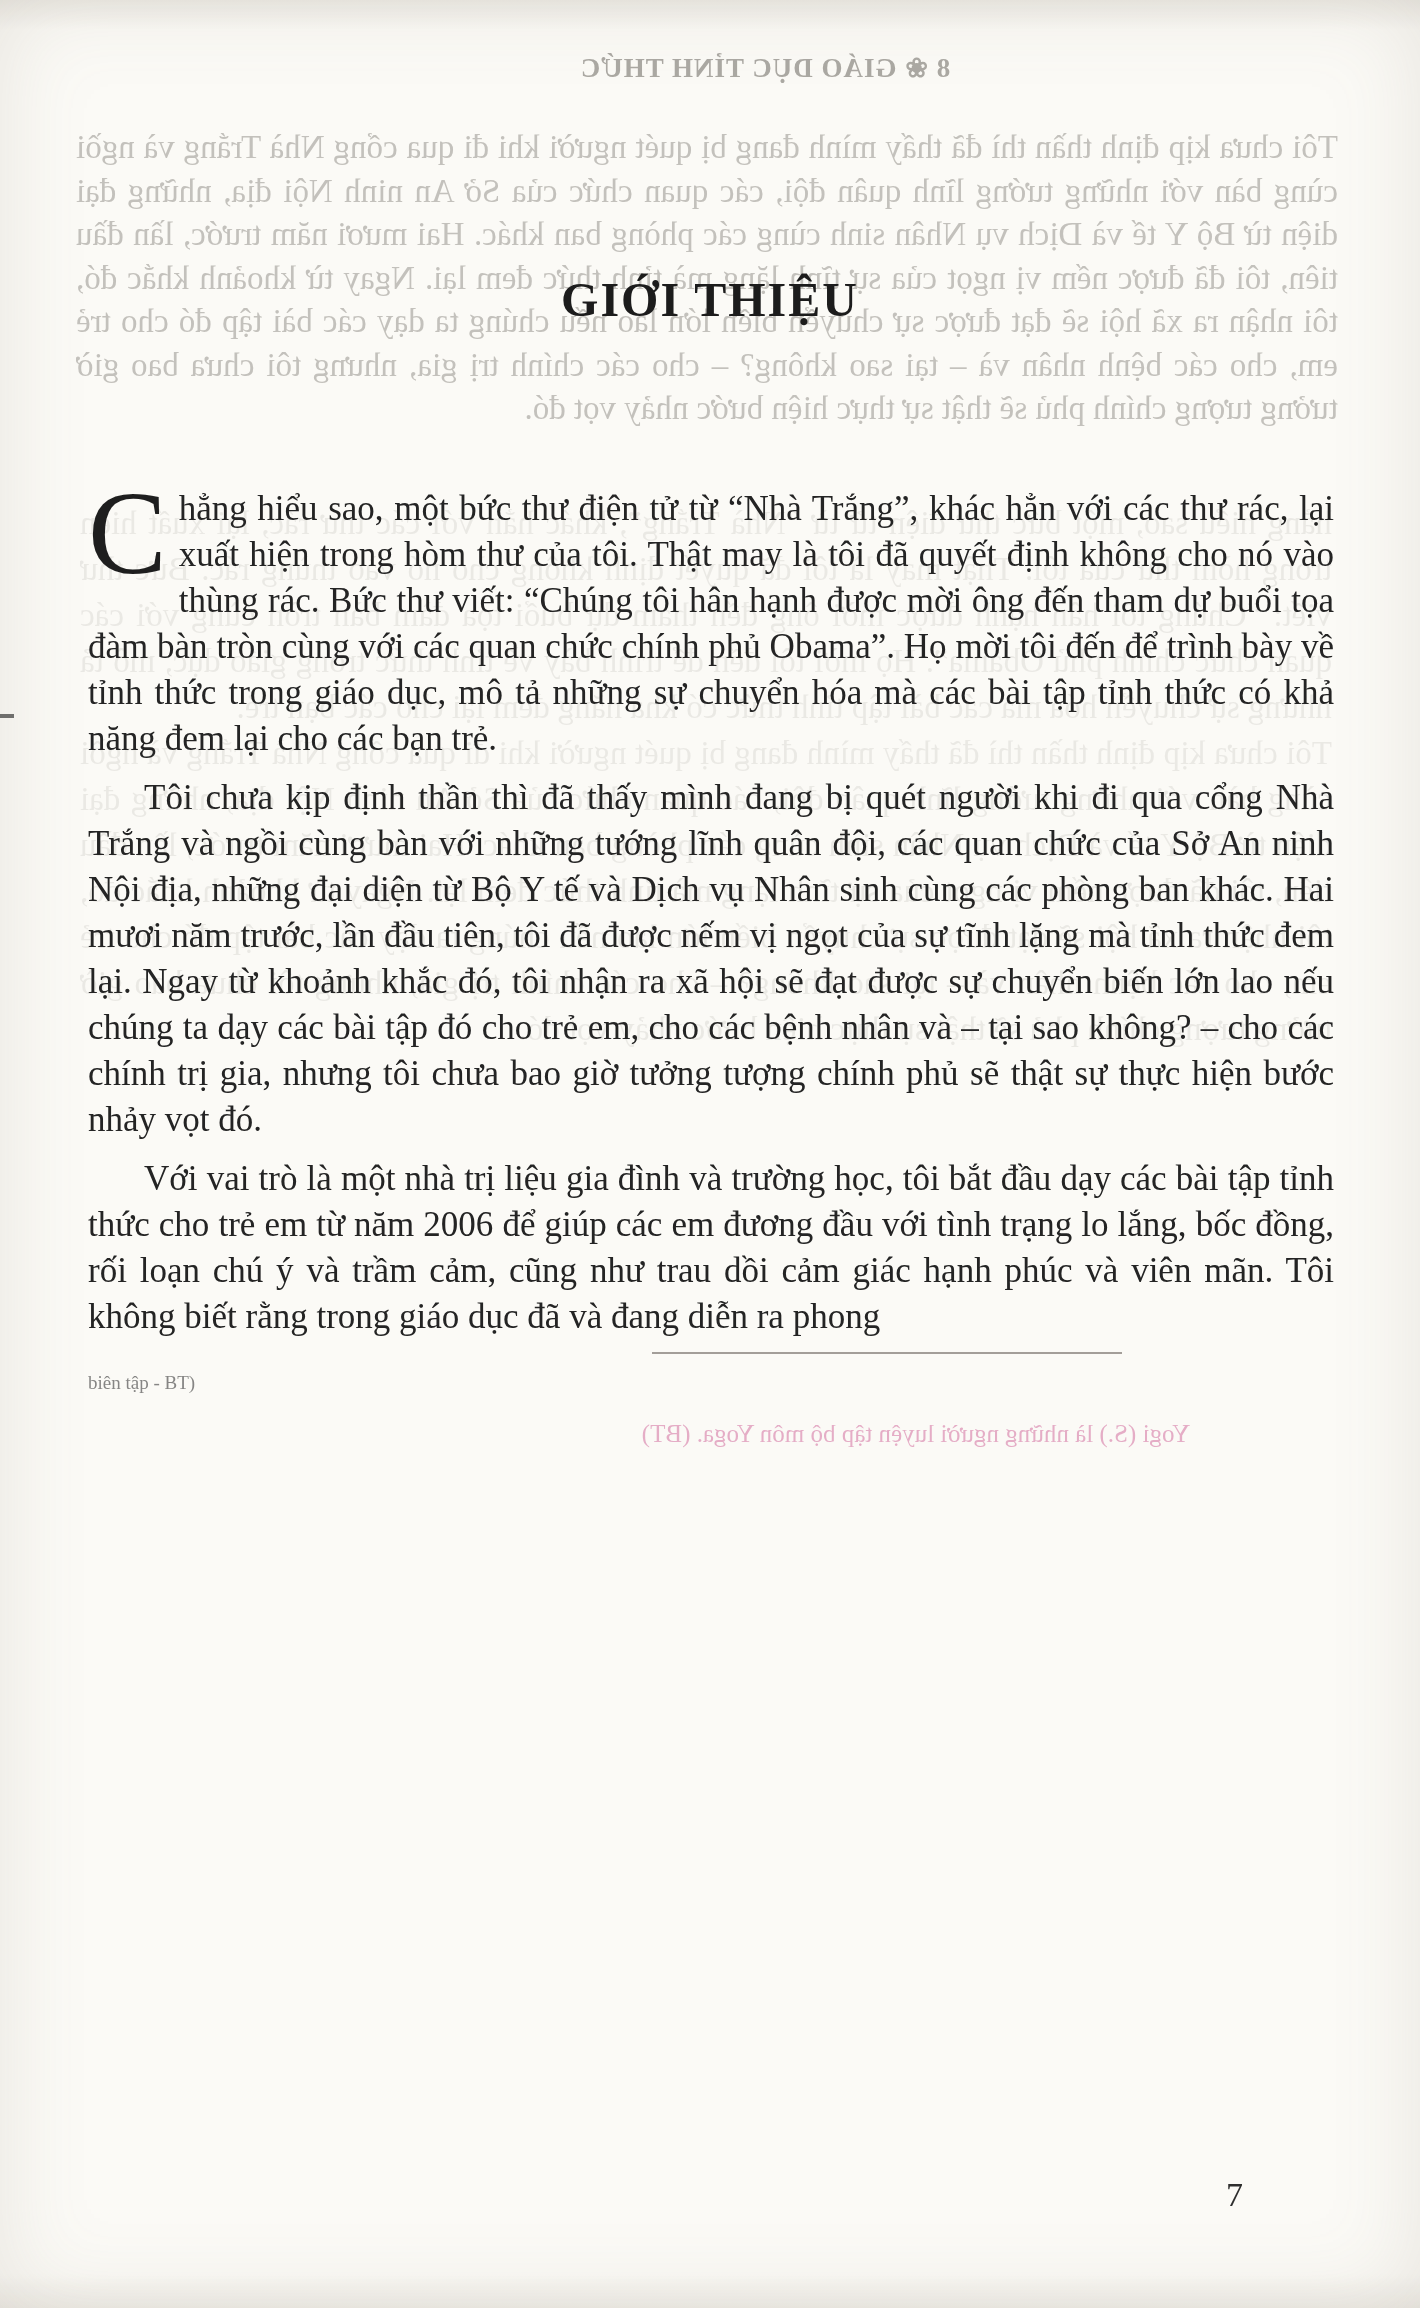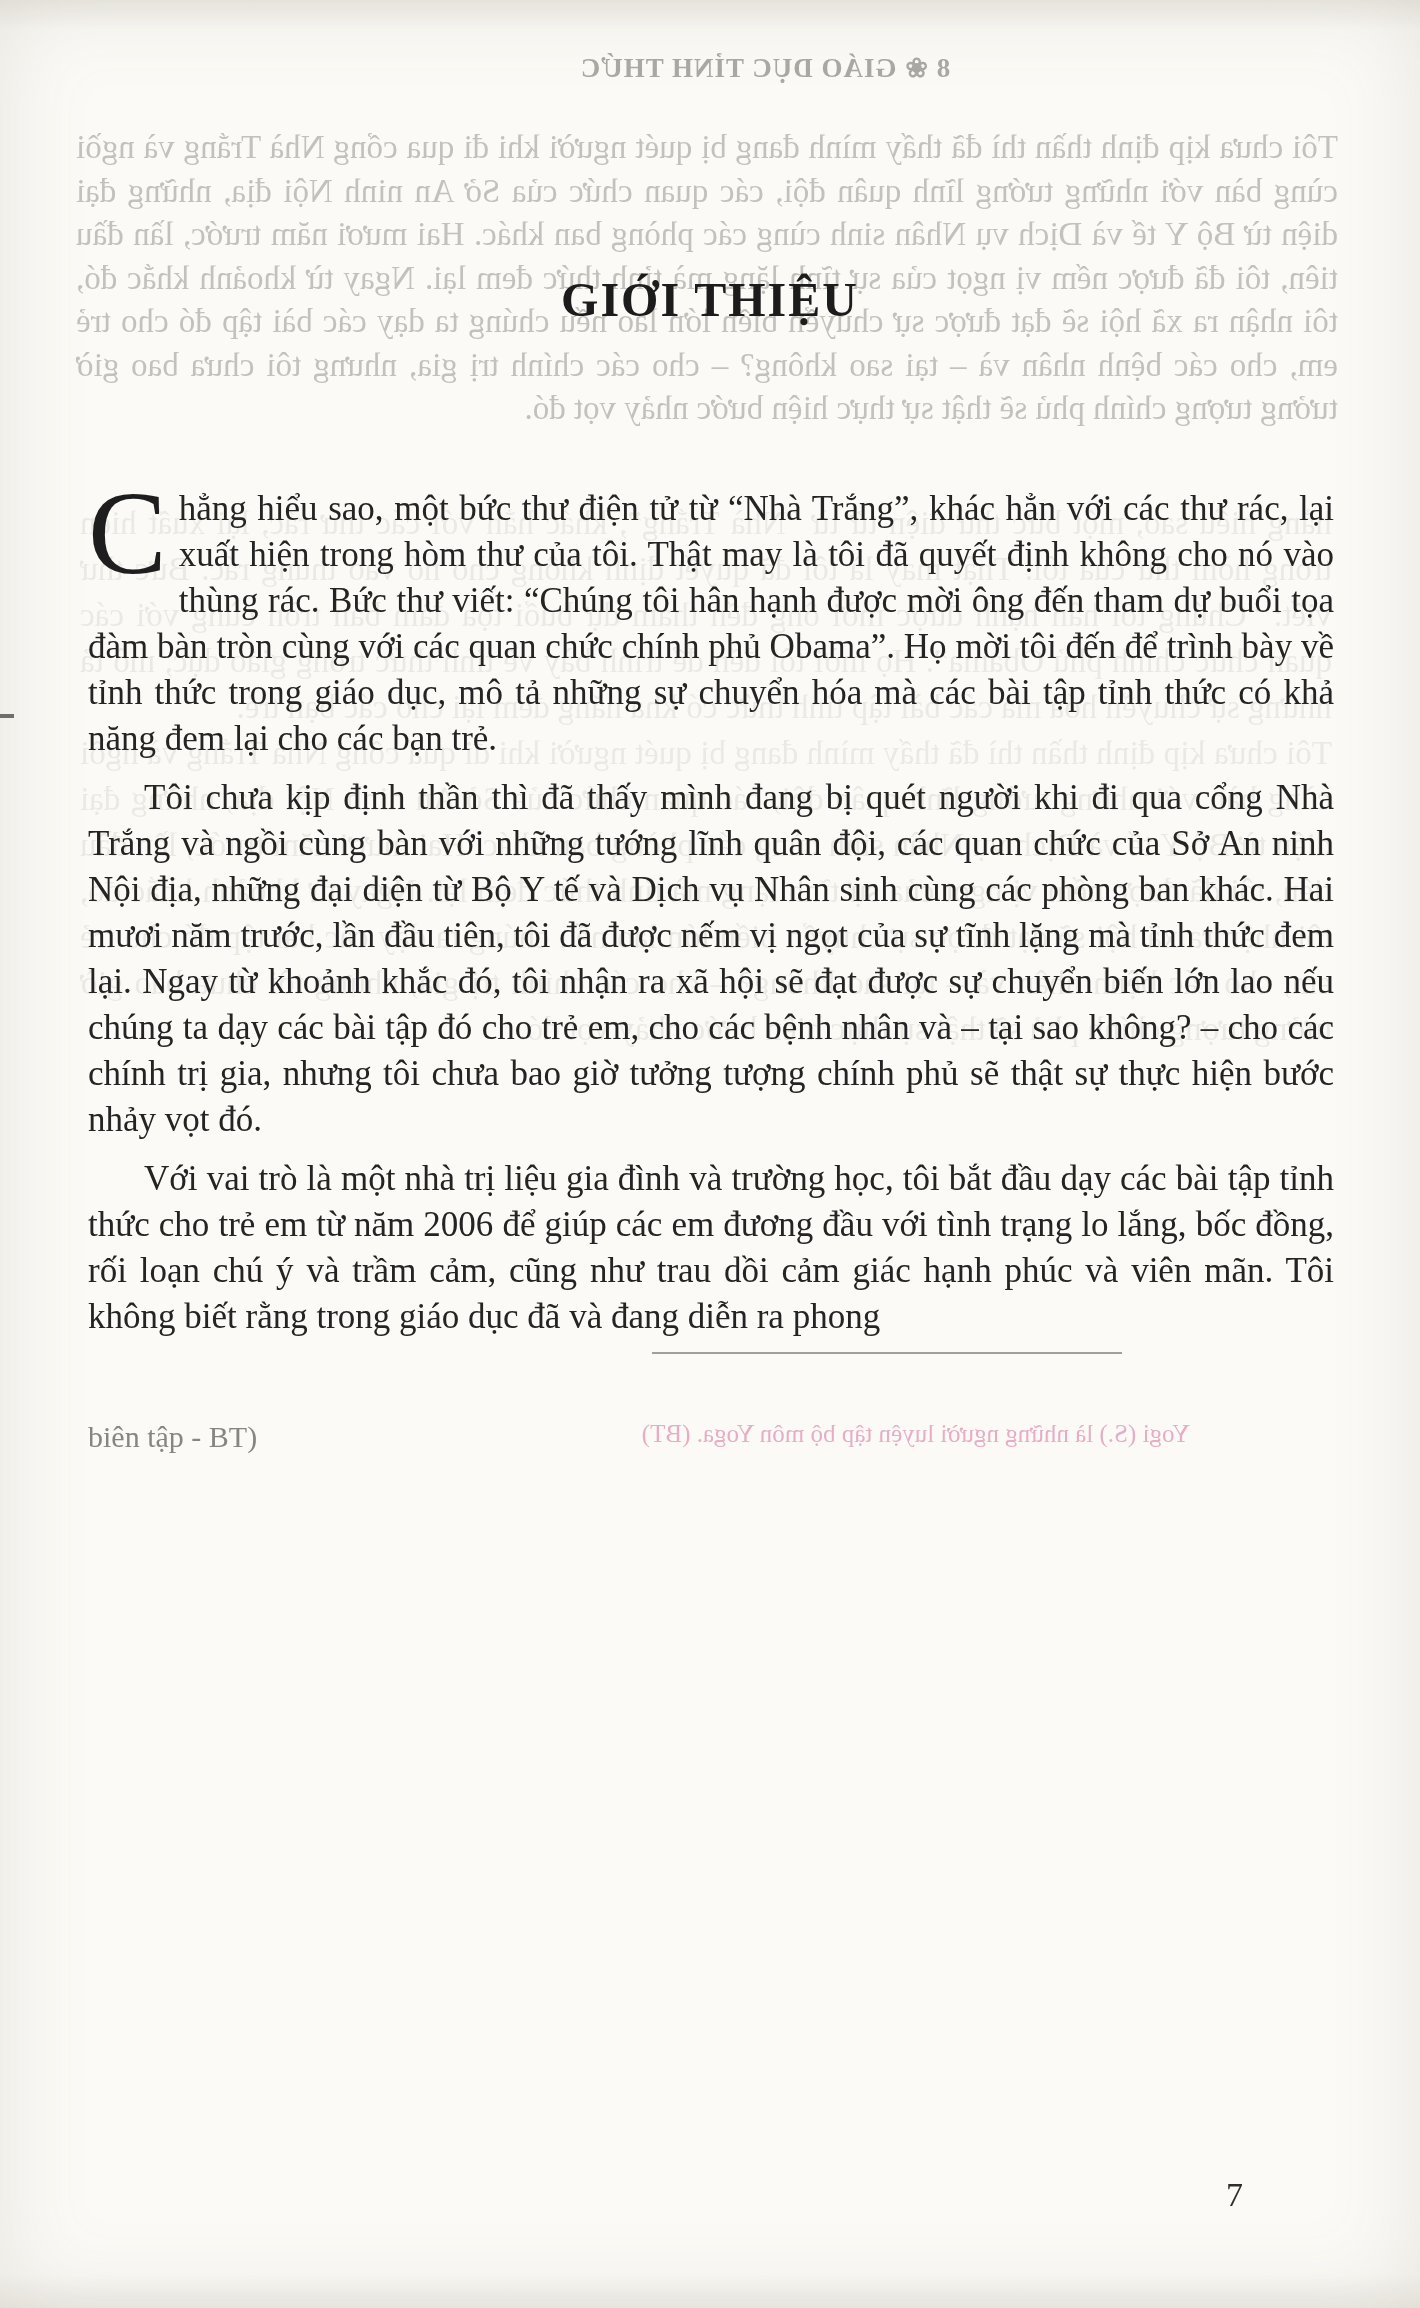--- a/index.html
+++ b/index.html
@@ -49,22 +49,22 @@
   }
   .mid-block{
     top:500px;left:80px;width:1252px;height:920px;overflow:hidden;
     font-size:33px;line-height:46px;text-align:justify;opacity:.16;
   }
   .underline-rule{
     position:absolute;top:1352px;left:652px;width:470px;height:2px;
     background:rgba(75,65,60,.5);z-index:2;
   }
   .fn-left{
-    position:absolute;top:1420px;left:88px;
-    font-size:30px;color:rgba(70,70,70,.65);z-index:2;
+    position:absolute;top:1372px;left:88px;
+    font-size:19px;color:rgba(70,70,70,.65);z-index:2;
   }
   .fn-pink{
     top:1420px;left:470px;width:720px;
     font-size:25px;color:rgba(205,95,150,.55);opacity:.9;
   }
   .margin-mark{
     position:absolute;top:714px;left:0;width:14px;height:4px;
     background:rgba(40,40,40,.65);z-index:2;
   }
 </style>

